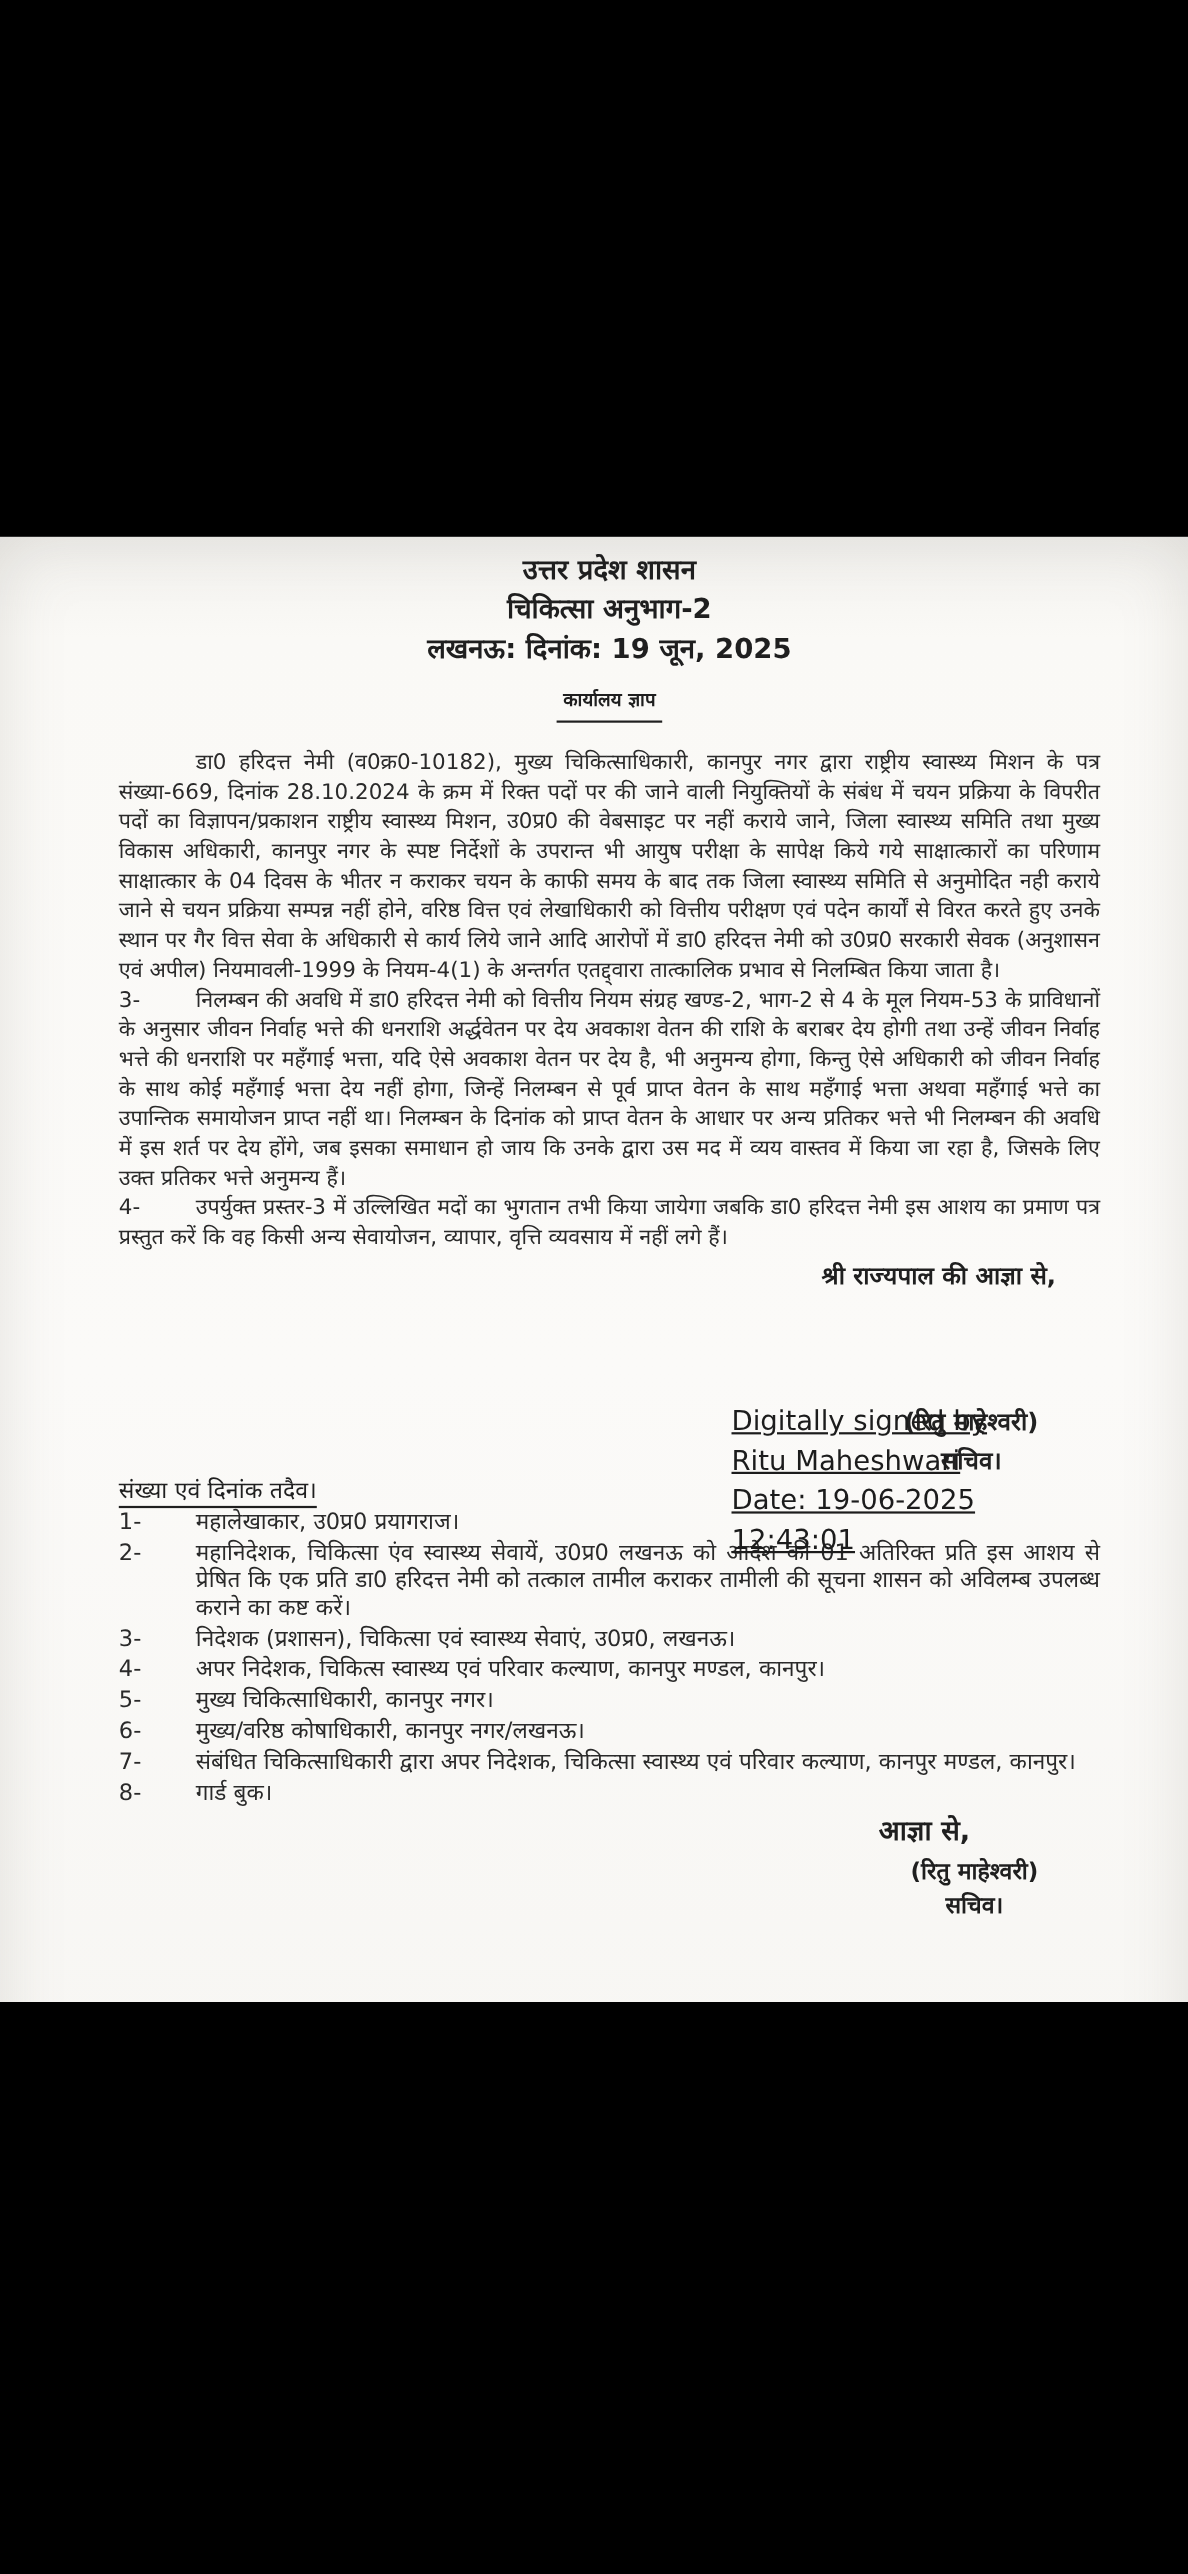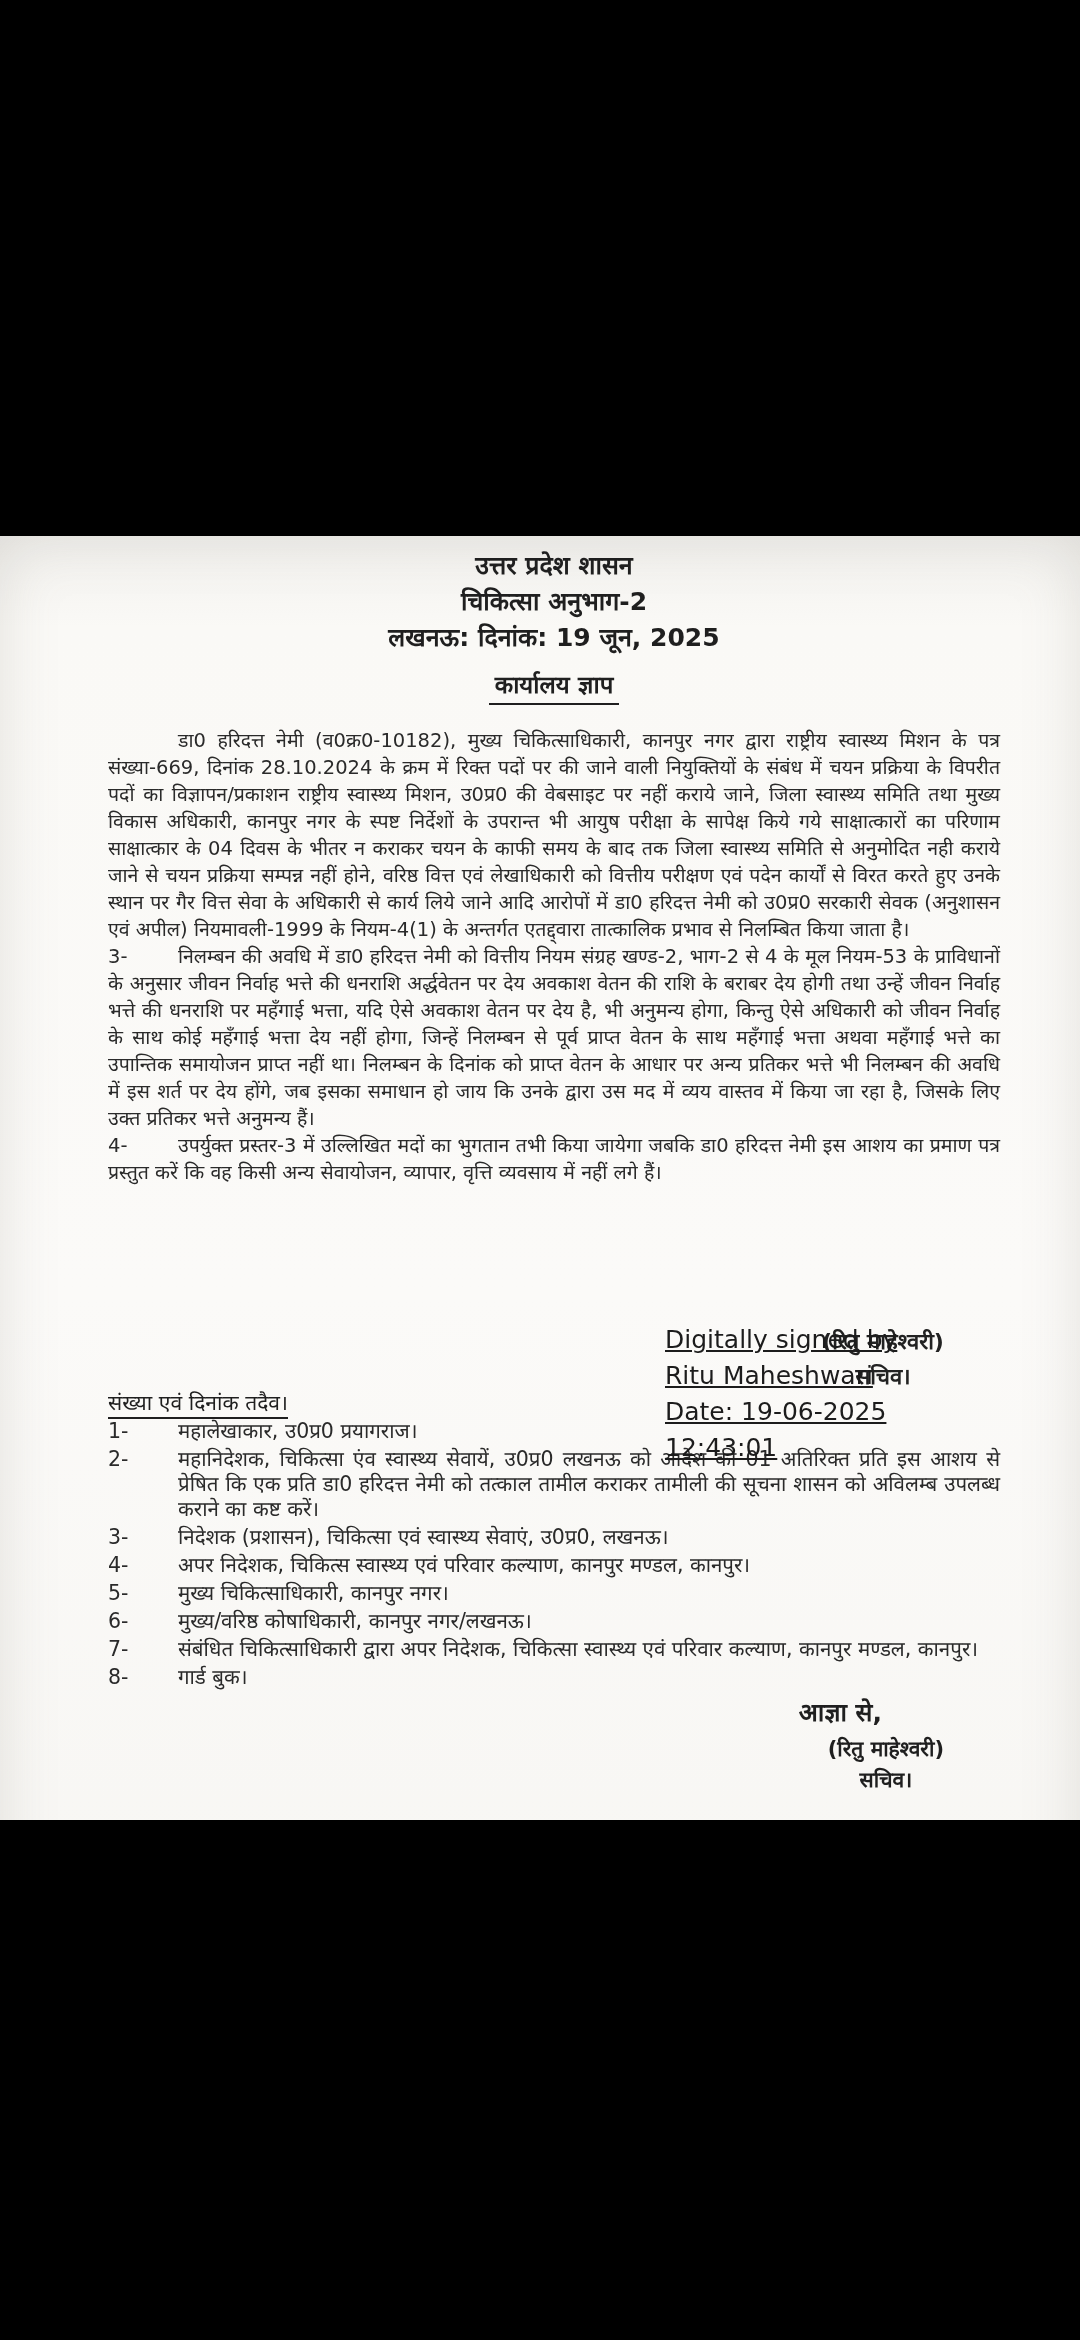--- a/index.html
+++ b/index.html
@@ -6,29 +6,29 @@
   body{
     width:1080px;height:2340px;background:#000;position:relative;
     font-family:"DejaVu Sans",sans-serif;
     -webkit-font-smoothing:antialiased;
   }
   .screen{position:absolute;inset:0;width:1080px;height:2340px;overflow:hidden;}
   .letterbox{position:absolute;left:0;width:1080px;background:#000;}
   .letterbox.top{top:0;height:520px;}
   .letterbox.bottom{top:1820px;height:520px;}
   .page{
-    position:absolute;top:536px;left:0;width:1080px;height:1520px;overflow:hidden;
+    position:absolute;top:488px;left:0;width:1080px;height:1520px;overflow:hidden;
     background:linear-gradient(180deg,#f2f1ee 0%,#faf9f6 6%,#fbfaf8 50%,#f7f6f3 94%,#efeeea 100%);
     box-shadow:inset 0 0 60px rgba(120,115,105,.18);
     color:#262626;
   }
   .upper{position:absolute;top:14px;left:108px;width:892px;}
   .doc-header{text-align:center;font-weight:bold;font-size:25px;line-height:31px;color:#1f1f1f;}
   .doc-header .h-line{margin:0 0 5px 0;}
-  .doc-title{display:inline-block;margin-top:12px;padding:0 6px 2px 6px;border-bottom:2.5px solid #1f1f1f;font-weight:bold;font-size:24px;}
+  .doc-title{display:inline-block;margin-top:12px;padding:0 6px 2px 6px;border-bottom:2.5px solid #1f1f1f;font-weight:bold;font-size:17px;}
   .paras{margin-top:22px;text-align:justify;font-size:19.5px;line-height:27px;color:#2a2a2a;font-weight:500;}
   .paras p{margin:0;}
   .paras p.first{text-indent:70px;}
   .pnum{display:inline-block;width:70px;text-indent:0;}
   .by-order{margin-top:5px;text-align:right;padding-right:40px;font-size:22px;font-weight:bold;color:#1f1f1f;}
   .sig-block{position:absolute;top:762px;left:665px;width:380px;height:170px;}
   .sig-digital{position:absolute;top:24px;left:0;font-size:25px;line-height:36px;color:#1c1c1c;white-space:nowrap;z-index:2;text-decoration:underline;}
   .sig-printed{position:absolute;top:26px;left:128px;width:180px;text-align:center;font-size:22px;line-height:35px;font-weight:bold;color:#222;z-index:1;}
   .lower{position:absolute;top:852px;left:108px;width:892px;}
   .end-head{display:inline-block;font-weight:normal;font-size:21px;color:#1f1f1f;border-bottom:2.5px solid #1f1f1f;padding-bottom:1px;}
@@ -56,20 +56,21 @@
         <div class="h-line">लखनऊ: दिनांक:  19 जून, 2025</div>
         <div><span class="doc-title">कार्यालय ज्ञाप</span></div>
       </div>
 
       <div class="paras">
         <p class="first"><span>डा0 हरिदत्त नेमी (व0क्र0-10182), मुख्य चिकित्साधिकारी, कानपुर नगर द्वारा राष्ट्रीय स्वास्थ्य मिशन के पत्र संख्या-669, दिनांक 28.10.2024 के क्रम में रिक्त पदों पर की जाने वाली नियुक्तियों के संबंध में चयन प्रक्रिया के विपरीत पदों का विज्ञापन/प्रकाशन राष्ट्रीय स्वास्थ्य मिशन, उ0प्र0 की वेबसाइट पर नहीं कराये जाने, जिला स्वास्थ्य समिति तथा मुख्य विकास अधिकारी, कानपुर नगर के स्पष्ट निर्देशों के उपरान्त भी आयुष परीक्षा के सापेक्ष किये गये साक्षात्कारों का परिणाम साक्षात्कार के 04 दिवस के भीतर न कराकर चयन के काफी समय के बाद तक जिला स्वास्थ्य समिति से अनुमोदित नही कराये जाने से चयन प्रक्रिया सम्पन्न नहीं होने, वरिष्ठ वित्त एवं लेखाधिकारी को वित्तीय परीक्षण एवं पदेन कार्यों से विरत करते हुए उनके स्थान पर गैर वित्त सेवा के अधिकारी से कार्य लिये जाने आदि आरोपों में डा0 हरिदत्त नेमी को उ0प्र0 सरकारी सेवक (अनुशासन एवं अपील) नियमावली-1999 के नियम-4(1) के अन्तर्गत एतद्द्वारा तात्कालिक प्रभाव से निलम्बित किया जाता है।</span></p>
         <p><span class="pnum">3-</span><span>निलम्बन की अवधि में डा0 हरिदत्त नेमी को वित्तीय नियम संग्रह खण्ड-2, भाग-2 से 4 के मूल नियम-53 के प्राविधानों के अनुसार जीवन निर्वाह भत्ते की धनराशि अर्द्धवेतन पर देय अवकाश वेतन की राशि के बराबर देय होगी तथा उन्हें जीवन निर्वाह भत्ते की धनराशि पर महँगाई भत्ता, यदि ऐसे अवकाश वेतन पर देय है, भी अनुमन्य होगा, किन्तु ऐसे अधिकारी को जीवन निर्वाह के साथ कोई महँगाई भत्ता देय नहीं होगा, जिन्हें निलम्बन से पूर्व प्राप्त वेतन के साथ महँगाई भत्ता अथवा महँगाई भत्ते का उपान्तिक समायोजन प्राप्त नहीं था। निलम्बन के दिनांक को प्राप्त वेतन के आधार पर अन्य प्रतिकर भत्ते भी निलम्बन की अवधि में इस शर्त पर देय होंगे, जब इसका समाधान हो जाय कि उनके द्वारा उस मद में व्यय वास्तव में किया जा रहा है, जिसके लिए उक्त प्रतिकर भत्ते अनुमन्य हैं।</span></p>
         <p><span class="pnum">4-</span><span>उपर्युक्त प्रस्तर-3 में उल्लिखित मदों का भुगतान तभी किया जायेगा जबकि डा0 हरिदत्त नेमी इस आशय का प्रमाण पत्र प्रस्तुत करें कि वह किसी अन्य सेवायोजन, व्यापार, वृत्ति व्यवसाय में नहीं लगे हैं।</span></p>
       </div>
 
+      <div class="by-order">श्री राज्यपाल की आज्ञा से,</div>
     </div>
 
     <div class="sig-block">
       <div class="sig-digital">
         <div>Digitally signed by</div>
         <div>Ritu Maheshwari</div>
         <div>Date: 19-06-2025</div>
         <div>12:43:01</div>
       </div>
       <div class="sig-printed">

